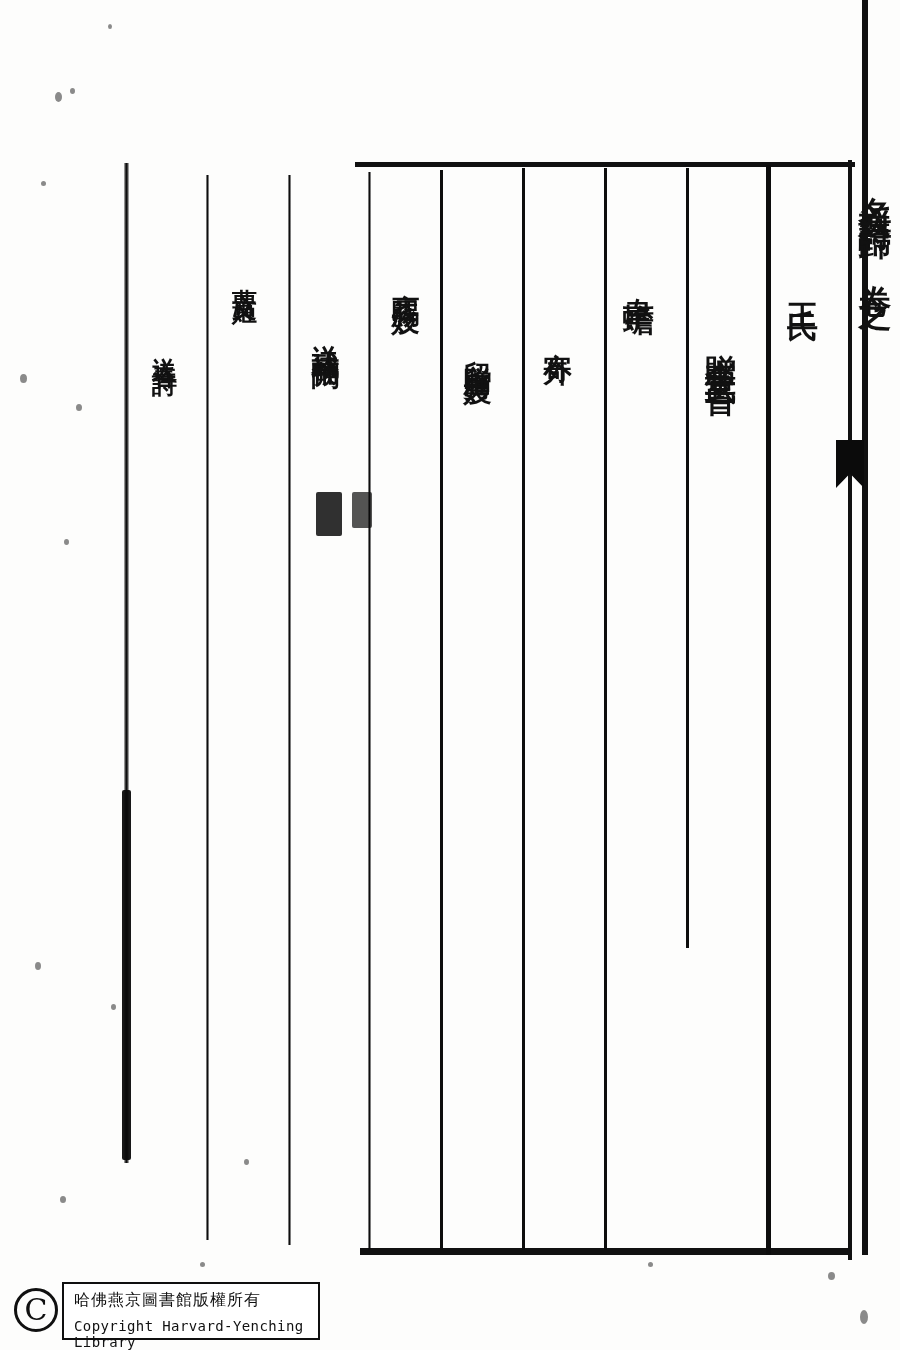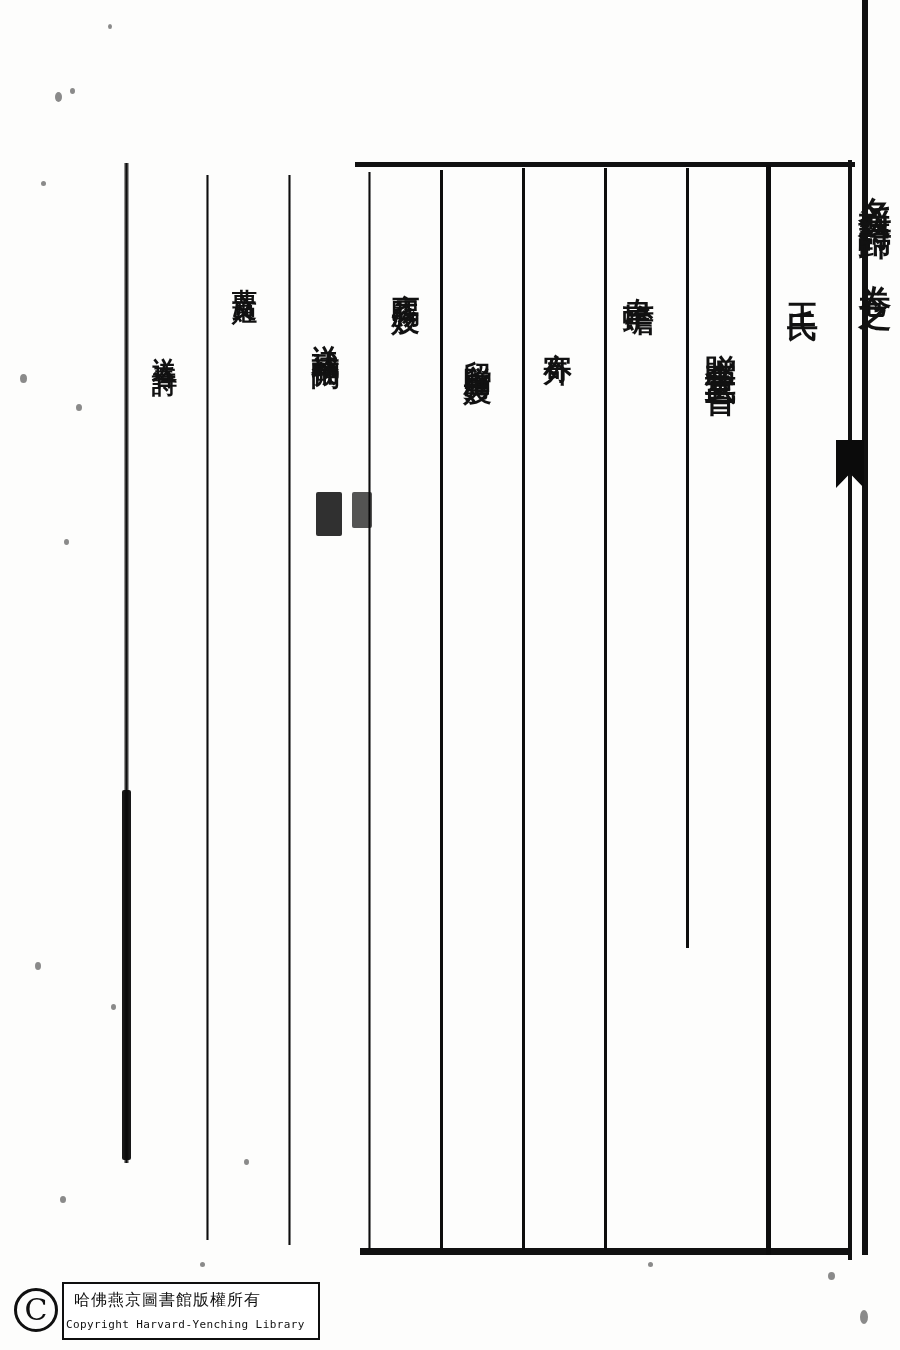--- a/index.html
+++ b/index.html
@@ -85,22 +85,22 @@
   #stamp .s1 {
     position: absolute;
     left: 10px; top: 6px;
     font-size: 16px;
     letter-spacing: 1px;
     color: #111;
     font-family: "DejaVu Sans", "Liberation Sans", sans-serif;
   }
   #stamp .s2 {
     position: absolute;
-    left: 2px; top: 34px;
-    font-size: 11px;
+    left: 10px; top: 34px;
+    font-size: 14px;
     letter-spacing: .4px;
     color: #111;
     font-family: "DejaVu Sans Mono", "Liberation Mono", monospace;
   }
   #copyright-glyph {
     position: absolute;
     left: 14px;
     top: 1288px;
     width: 44px;
     height: 44px;

